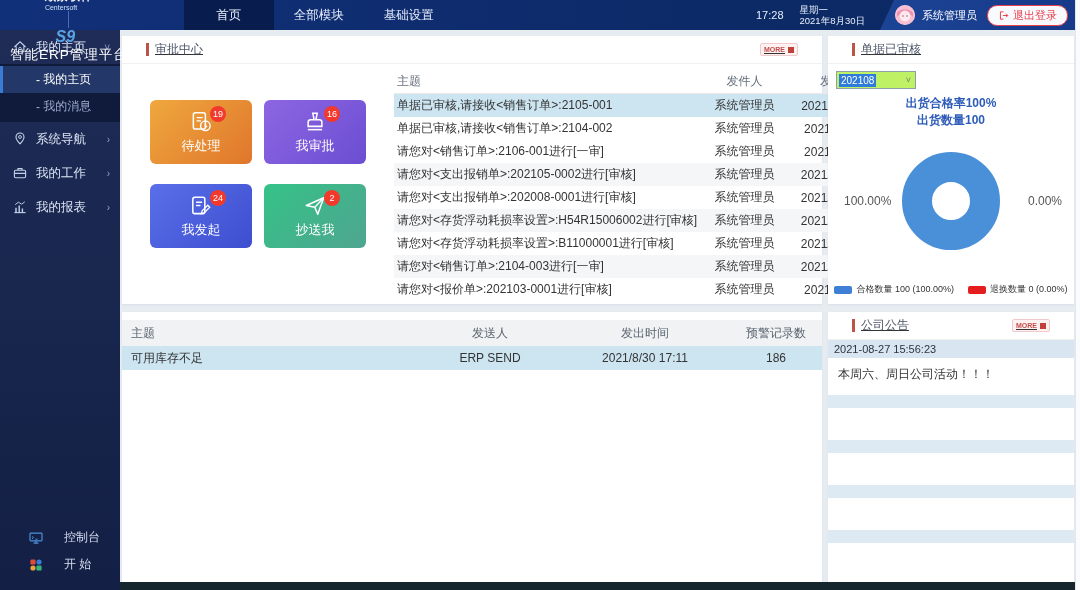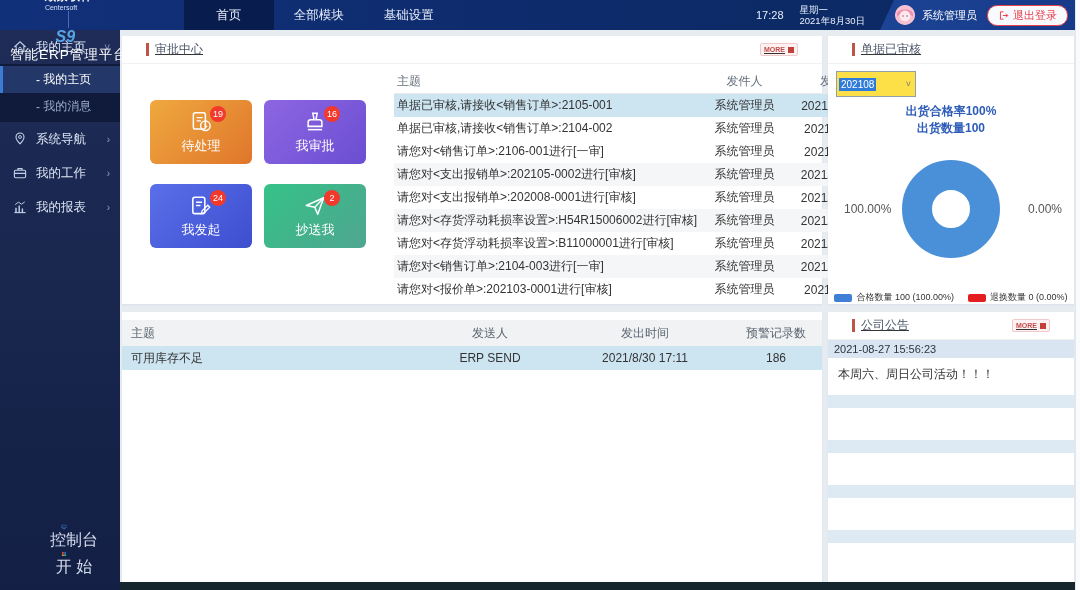--- a/index.html
+++ b/index.html
@@ -40,21 +40,21 @@
   .side-item { height:34px; display:flex; align-items:center; padding:0 10px 0 12px;
     color:#dde5f5; font-size:12.5px; cursor:pointer; }
   .side-item .s-ico { width:16px; height:16px; margin-right:8px; flex:none; }
   .side-item .chev { margin-left:auto; color:#8fa0c6; font-size:10px; }
   .submenu { background:#101b3b; padding:2px 0; }
   .sub-item { height:27px; display:flex; align-items:center; padding-left:33px;
     color:#9dabce; font-size:12px; cursor:pointer; border-left:3px solid transparent; }
   .sub-item.active { background:#233768; color:#fff; border-left-color:#3a7bd5; }
   .side-footer { position:absolute; bottom:12px; left:0; width:100%; }
   .foot-item { height:27px; display:flex; align-items:center; padding-left:28px;
-    color:#d6def0; font-size:16px; cursor:pointer;flex-direction:column; }
+    color:#d6def0; font-size:12px; cursor:pointer; }
   .foot-item .s-ico { width:16px; height:16px; margin-right:20px; }
   
   .panel { position:absolute; background:#fff; box-shadow:0 1px 2px rgba(20,40,80,.06); }
   .panel-approval { left:122px; top:36px; width:700px; height:268px; }
   .panel-alerts   { left:122px; top:312px; width:700px; height:270px; }
   .panel-monitor  { left:828px; top:36px; width:246px; height:268px; }
   .panel-announce { left:828px; top:312px; width:246px; height:270px; }
   .p-head { height:28px; display:flex; align-items:center; padding:0 24px;
     border-bottom:1px solid #f1f1f1;text-decoration:underline; }
   .p-mark { width:3px; height:13px; background:#bc5448; margin-right:6px; }
@@ -94,22 +94,22 @@
   
   .al-head { display:flex; height:26px; align-items:center; font-size:12px; color:#5a6572;
     background:#f1f2f3; margin-top:8px; }
   .al-row { display:flex; height:24px; align-items:center; font-size:12px; color:#333;
     background:#cde5f1; cursor:pointer; }
   .a-subj { flex:1; text-align:left; padding-left:9px; }
   .a-send { width:140px; text-align:center; flex:none; }
   .a-time { width:170px; text-align:center; flex:none; }
   .a-cnt  { width:92px; text-align:center; flex:none; }
   
-  .mon-select { margin:7px 0 0 8px; width:80px; height:26px; border:1px solid #8fa0ad;
-    background:#fde047; display:flex; align-items:center; font-size:10px; cursor:pointer; }
+  .mon-select { margin:7px 0 0 8px; width:80px; height:18px; border:1px solid #8fa0ad;
+    background:#bef264; display:flex; align-items:center; font-size:10px; cursor:pointer; }
   .mon-select .val { background:#2f7bd9; color:#fff; padding:1px 2px; margin-left:2px; }
   .mon-select .chev { margin-left:auto; margin-right:4px; color:#777; font-size:9px; }
   .mon-lines { text-align:center; color:#2d5cb8; font-weight:bold; font-size:12px;
     line-height:17px; margin-top:6px; }
   .donut-wrap { position:relative; height:128px; margin-top:8px; }
   .donut-wrap svg { position:absolute; left:50%; top:50%; transform:translate(-50%,-50%); }
   .pct { position:absolute; top:50%; transform:translateY(-50%); font-size:12px; color:#555; }
   .pct.l { left:16px; } .pct.r { right:12px; }
   .legend { display:flex; justify-content:center; gap:14px; margin-top:18px;
     font-size:9px; color:#333; align-items:center; }

